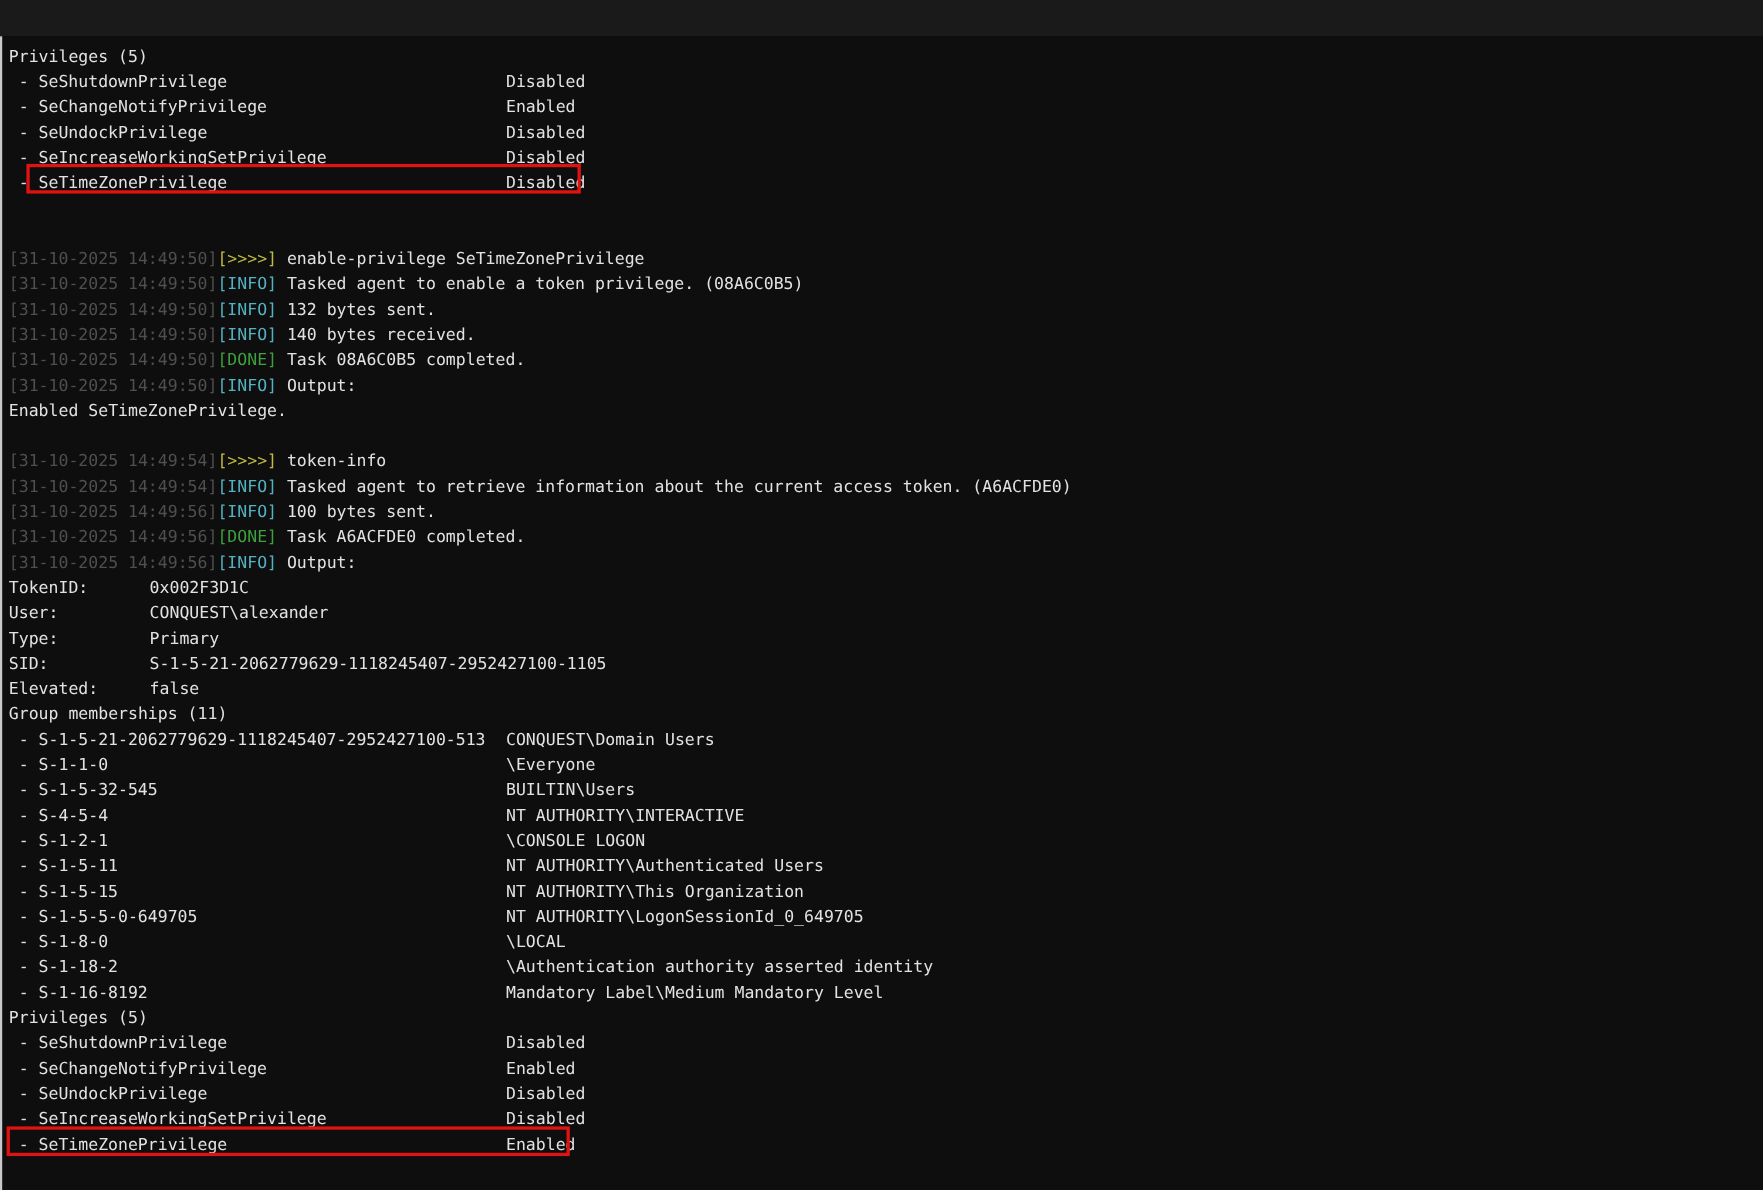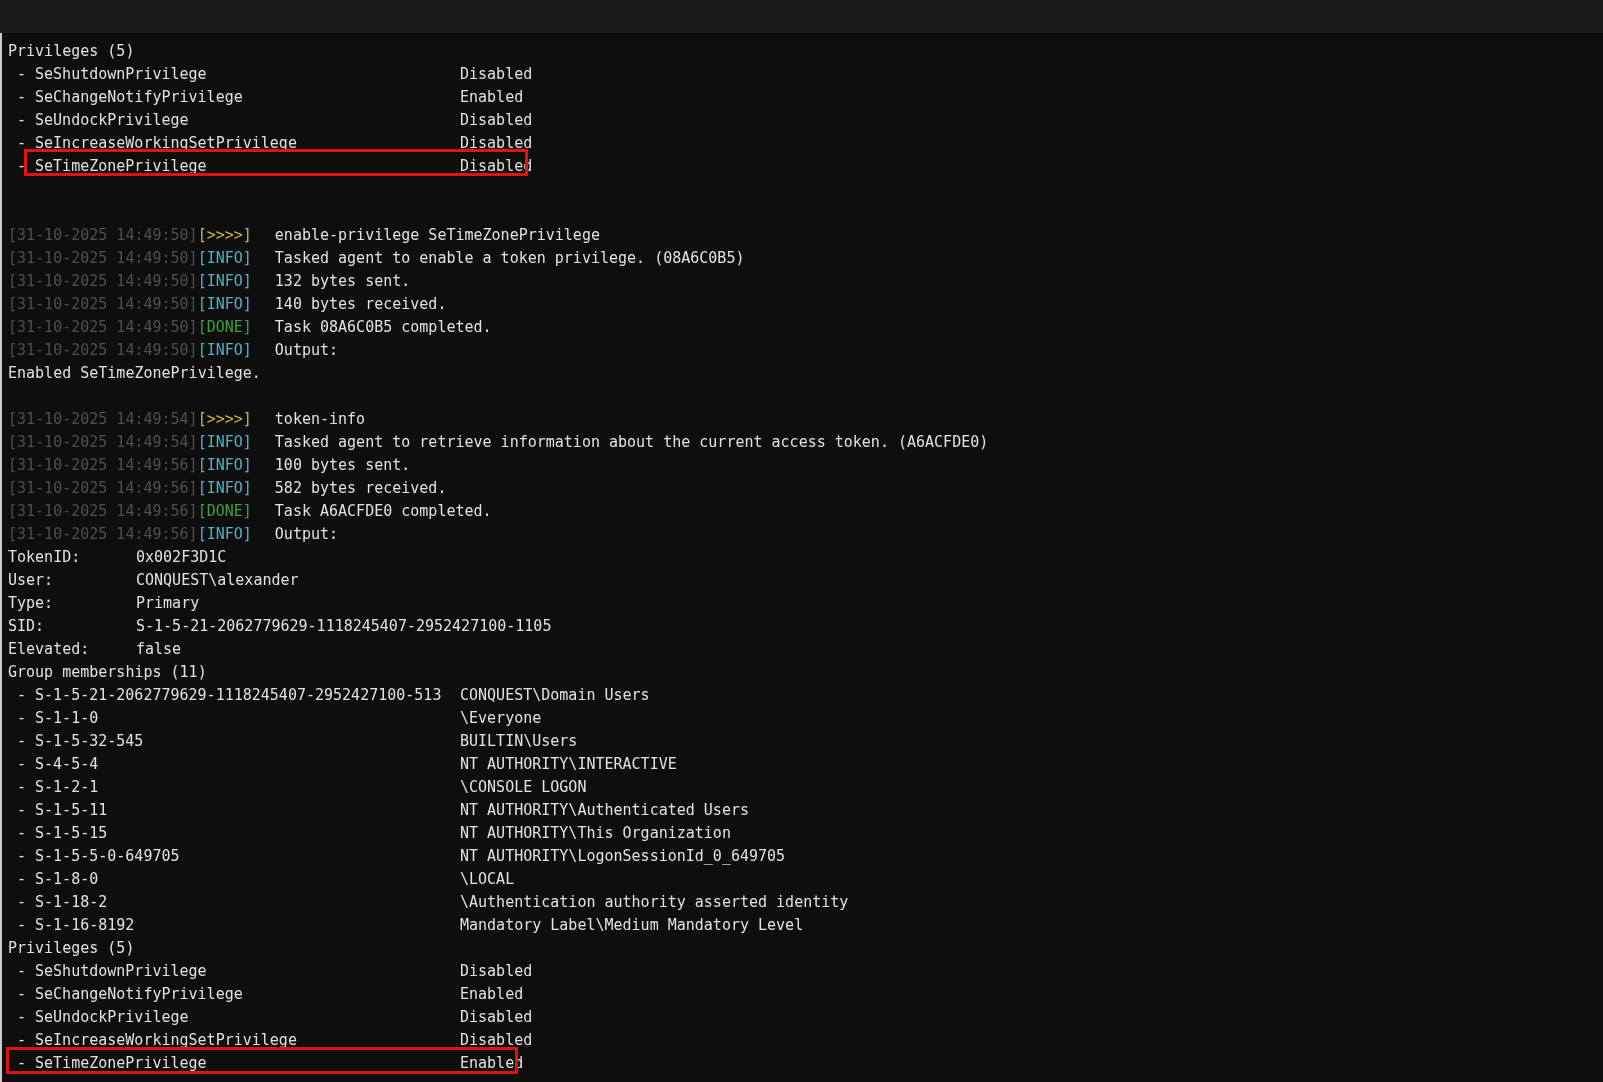--- a/index.html
+++ b/index.html
@@ -47,21 +47,21 @@
   }
   .line span{display:inline-block;vertical-align:top;}
   .bullet{margin:0 9px;}
   .status{position:absolute;left:452px;top:0;}
   .gname{position:absolute;left:452px;top:0;}
   .kv .value{position:absolute;left:86px;top:0;margin-left:42px;}
   .log .time{color:var(--ts);}
   .log .tag.cmd{color:var(--cmd);}
   .log .tag.info{color:var(--info);}
   .log .tag.done{color:var(--done);}
-  .log .text{margin-left:23px;}
+  .log .text{margin-left:9px;}
   .redbox{
     position:absolute;
     top:-6px;
     height:27px;
     border:3px solid var(--box);
     box-sizing:border-box;
     pointer-events:none;
   }
   .redbox.top-box{left:16px;width:504px;}
   .redbox.bottom-box{left:-2px;width:512px;top:-5px;}
@@ -86,21 +86,20 @@
     <div class="line log"><span class="time">[31-10-2025 14:49:50]</span><span class="tag info">[INFO]</span><span class="text">Tasked agent to enable a token privilege. (08A6C0B5)</span></div>
     <div class="line log"><span class="time">[31-10-2025 14:49:50]</span><span class="tag info">[INFO]</span><span class="text">132 bytes sent.</span></div>
     <div class="line log"><span class="time">[31-10-2025 14:49:50]</span><span class="tag info">[INFO]</span><span class="text">140 bytes received.</span></div>
     <div class="line log"><span class="time">[31-10-2025 14:49:50]</span><span class="tag done">[DONE]</span><span class="text">Task 08A6C0B5 completed.</span></div>
     <div class="line log"><span class="time">[31-10-2025 14:49:50]</span><span class="tag info">[INFO]</span><span class="text">Output:</span></div>
     <div class="line plain"><span class="text">Enabled SeTimeZonePrivilege.</span></div>
     <div class="line blank"></div>
     <div class="line log"><span class="time">[31-10-2025 14:49:54]</span><span class="tag cmd">[&gt;&gt;&gt;&gt;]</span><span class="text">token-info</span></div>
     <div class="line log"><span class="time">[31-10-2025 14:49:54]</span><span class="tag info">[INFO]</span><span class="text">Tasked agent to retrieve information about the current access token. (A6ACFDE0)</span></div>
     <div class="line log"><span class="time">[31-10-2025 14:49:56]</span><span class="tag info">[INFO]</span><span class="text">100 bytes sent.</span></div>
-    <div class="line log"><span class="time">[31-10-2025 14:49:56]</span><span class="tag info">[INFO]</span><span class="text">582 bytes received.</span></div>
     <div class="line log"><span class="time">[31-10-2025 14:49:56]</span><span class="tag done">[DONE]</span><span class="text">Task A6ACFDE0 completed.</span></div>
     <div class="line log"><span class="time">[31-10-2025 14:49:56]</span><span class="tag info">[INFO]</span><span class="text">Output:</span></div>
     <div class="line kv"><span class="label">TokenID:</span><span class="value">0x002F3D1C</span></div>
     <div class="line kv"><span class="label">User:</span><span class="value">CONQUEST\alexander</span></div>
     <div class="line kv"><span class="label">Type:</span><span class="value">Primary</span></div>
     <div class="line kv"><span class="label">SID:</span><span class="value">S-1-5-21-2062779629-1118245407-2952427100-1105</span></div>
     <div class="line kv"><span class="label">Elevated:</span><span class="value">false</span></div>
     <div class="line header"><span class="text">Group memberships (11)</span></div>
     <div class="line group"><span class="bullet">-</span><span class="sid">S-1-5-21-2062779629-1118245407-2952427100-513</span><span class="gname">CONQUEST\Domain Users</span></div>
     <div class="line group"><span class="bullet">-</span><span class="sid">S-1-1-0</span><span class="gname">\Everyone</span></div>

